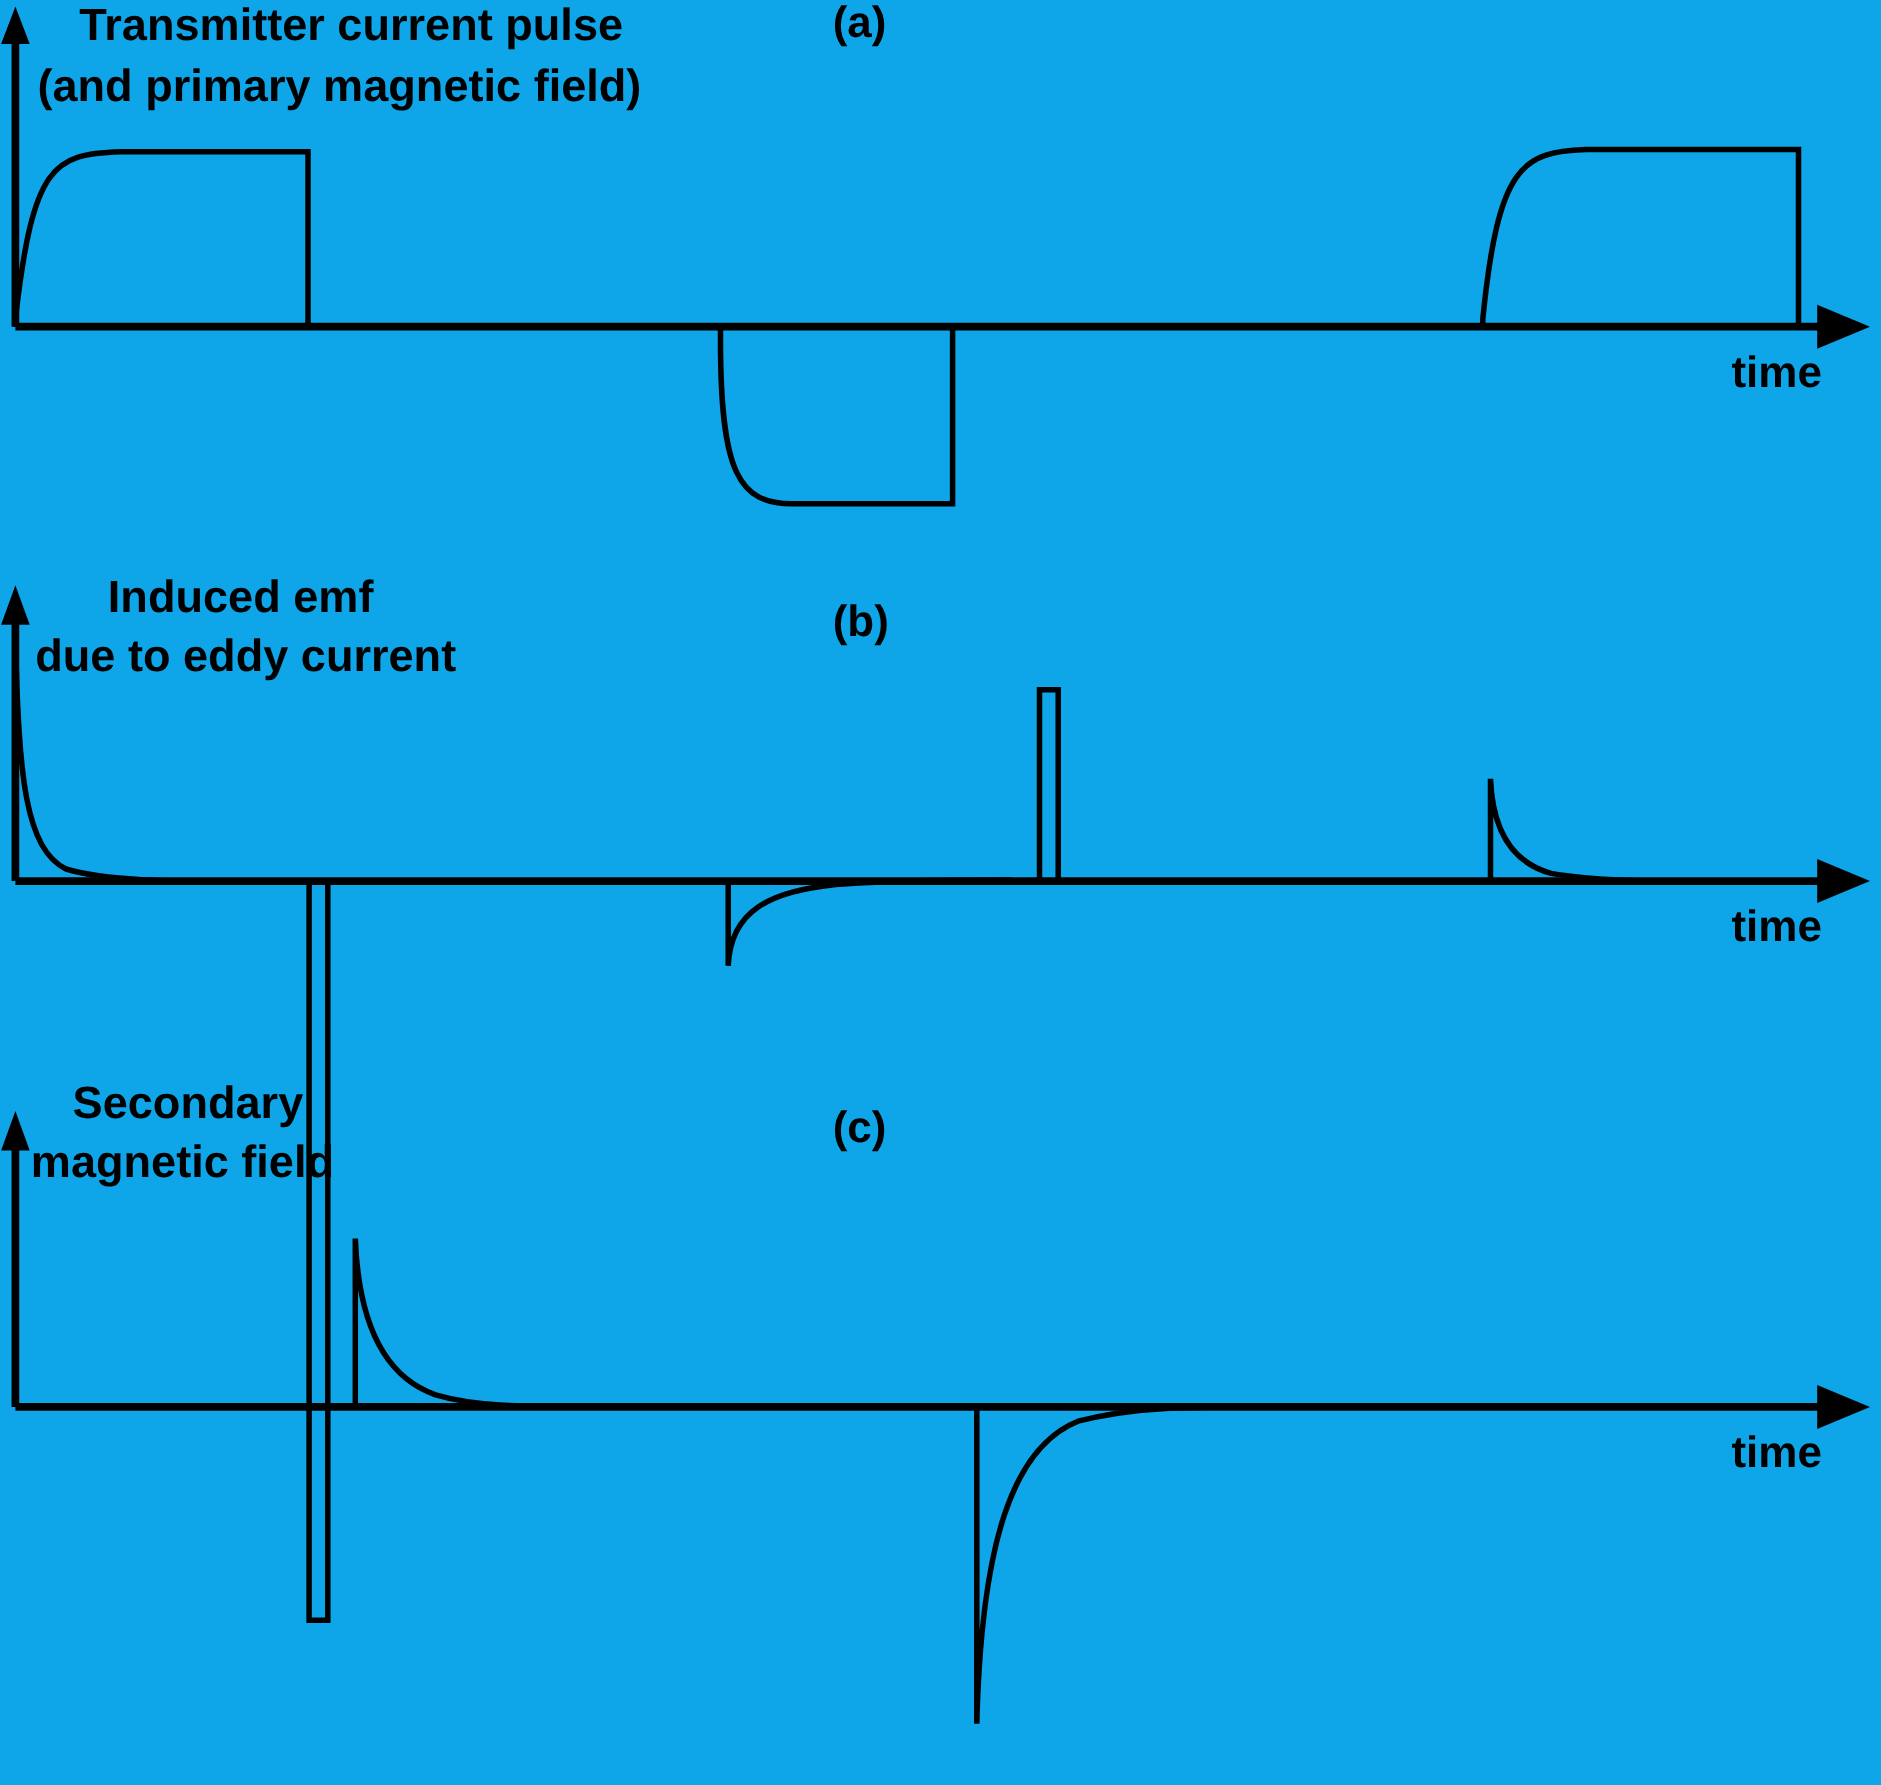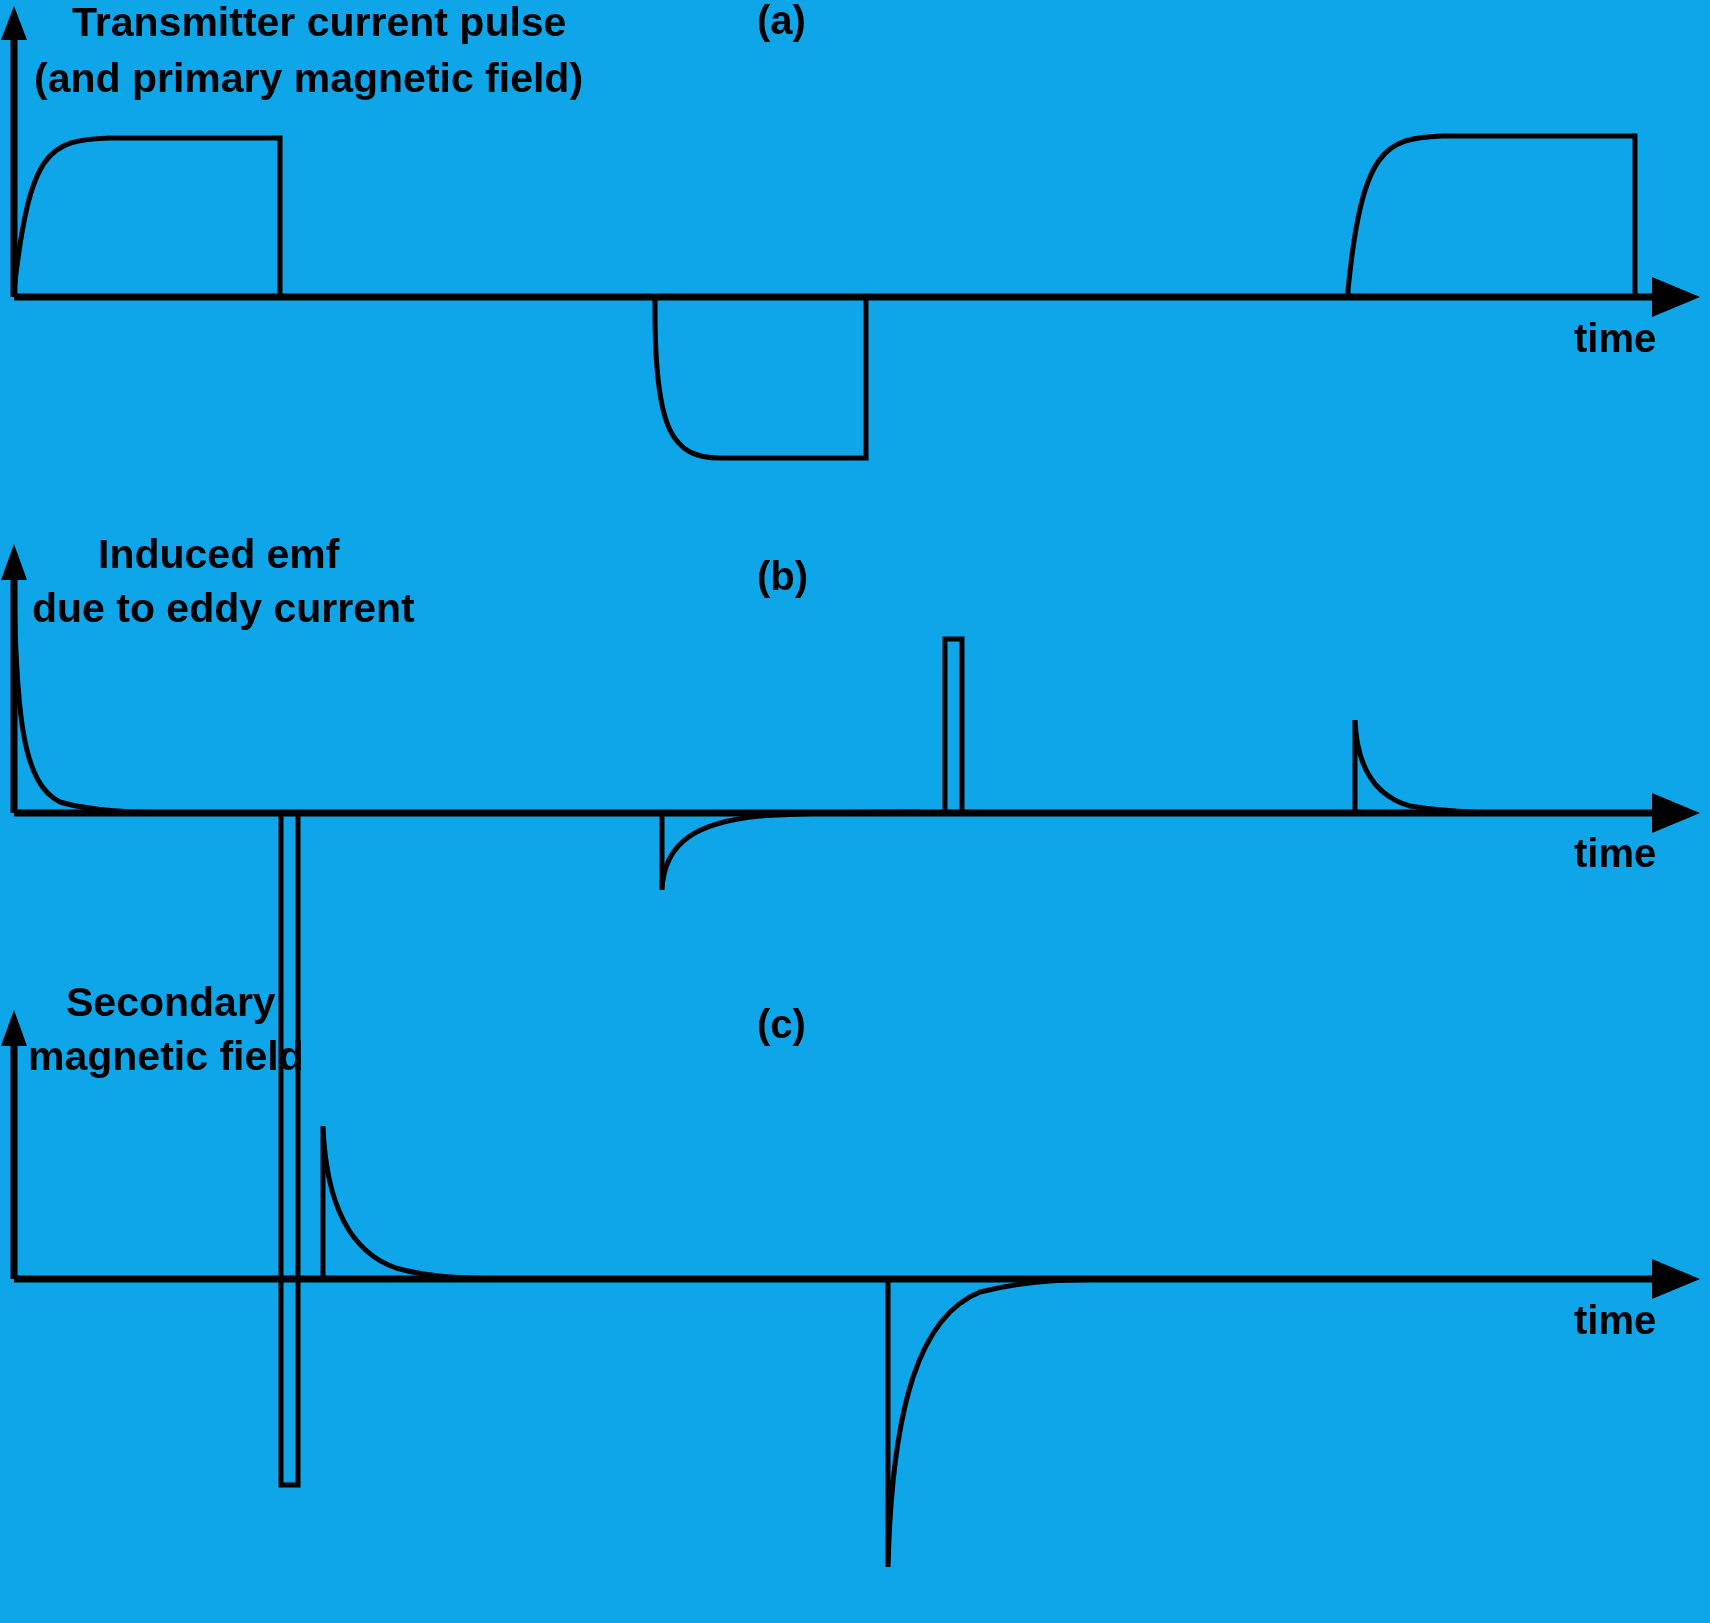--- a/index.html
+++ b/index.html
@@ -18,21 +18,21 @@
     width: 1710px;
     height: 1623px;
     background: #0ea5e9;
   }
   .panel {
     position: absolute;
     left: 0;
     width: 1710px;
   }
   #panel-a { top: 0px;    height: 510px; }
-  #panel-b { top: 522px;  height: 520px; }
+  #panel-b { top: 510px;  height: 520px; }
   #panel-c { top: 974px; height: 593px; }
 
   .panel svg {
     display: block;
     width: 100%;
     height: 100%;
     overflow: visible;
   }
 
   .wave-path {

